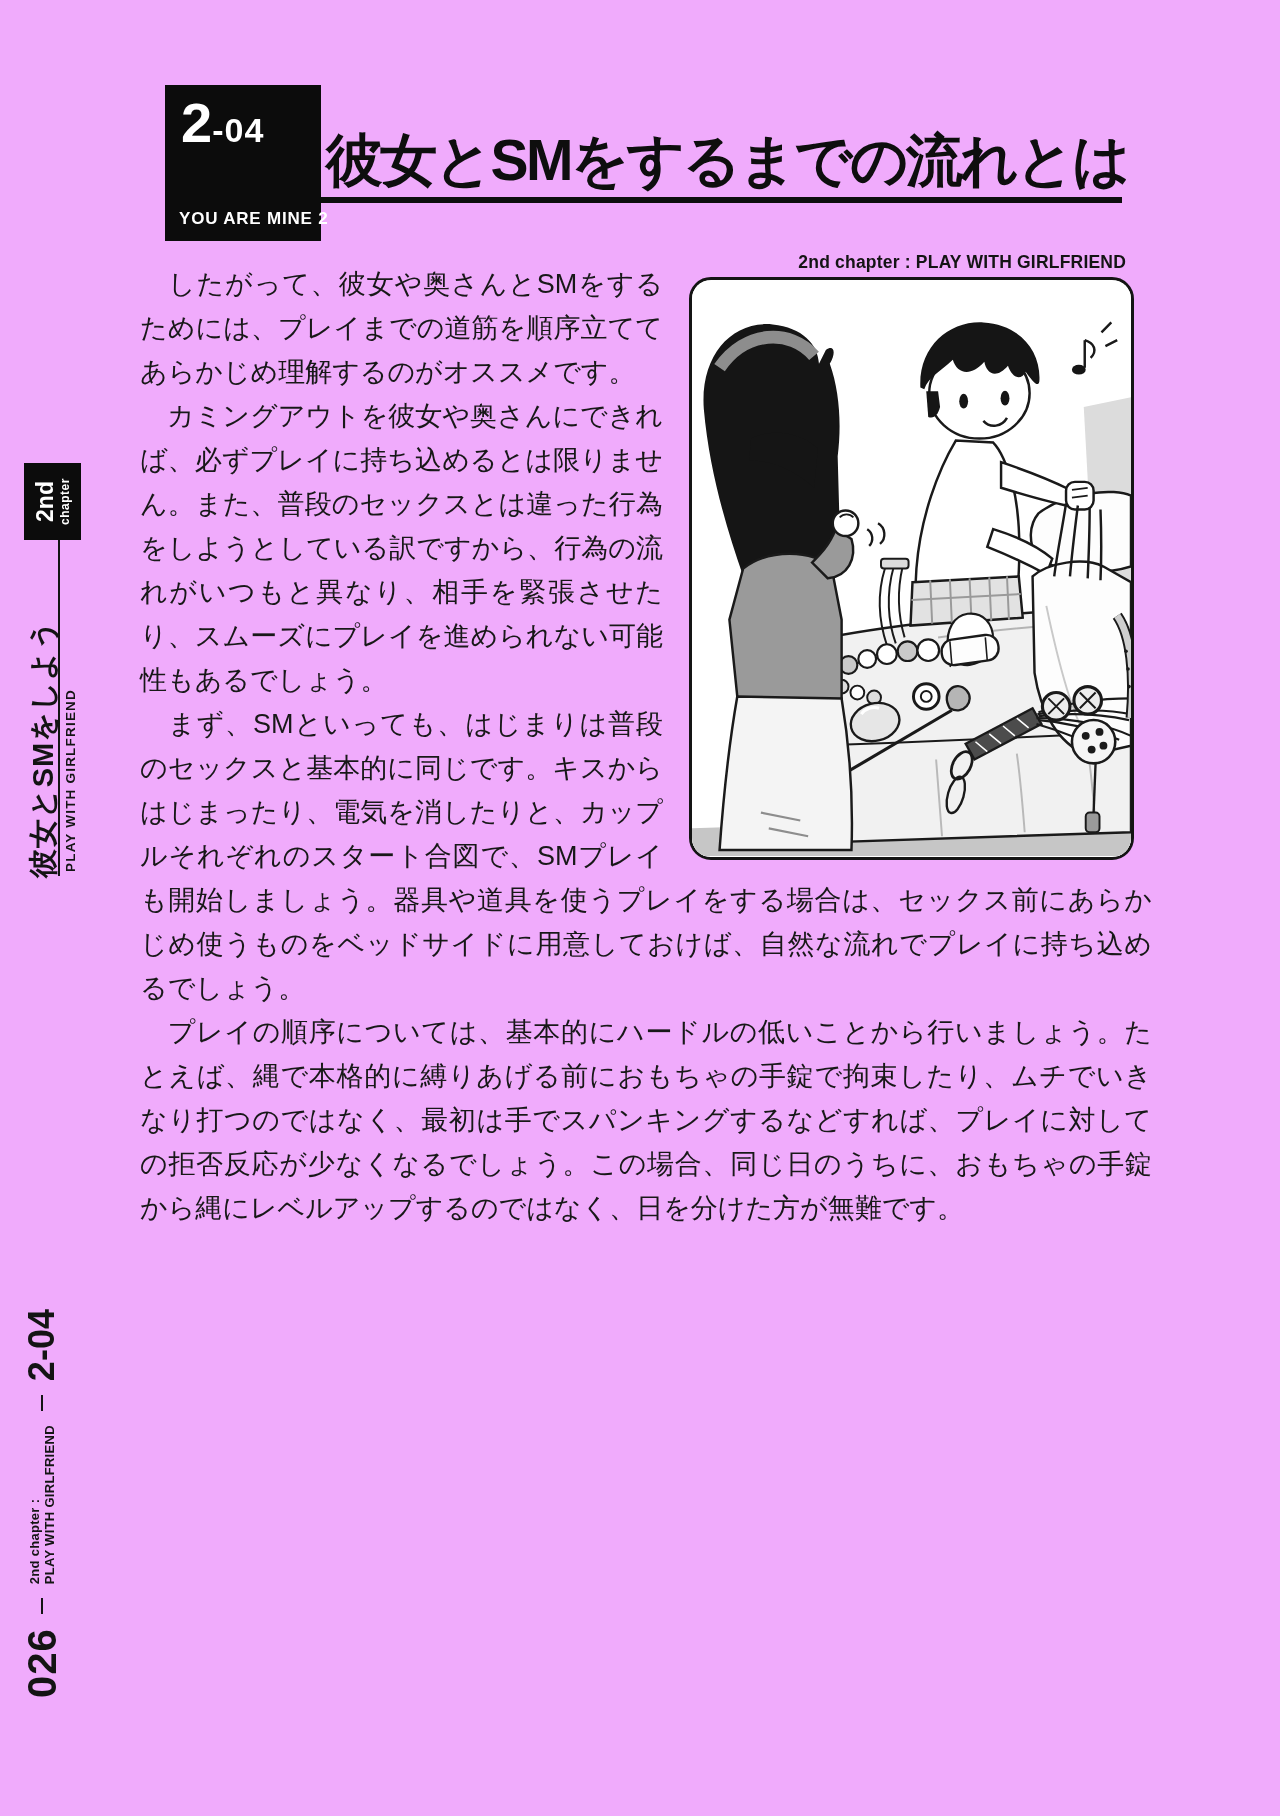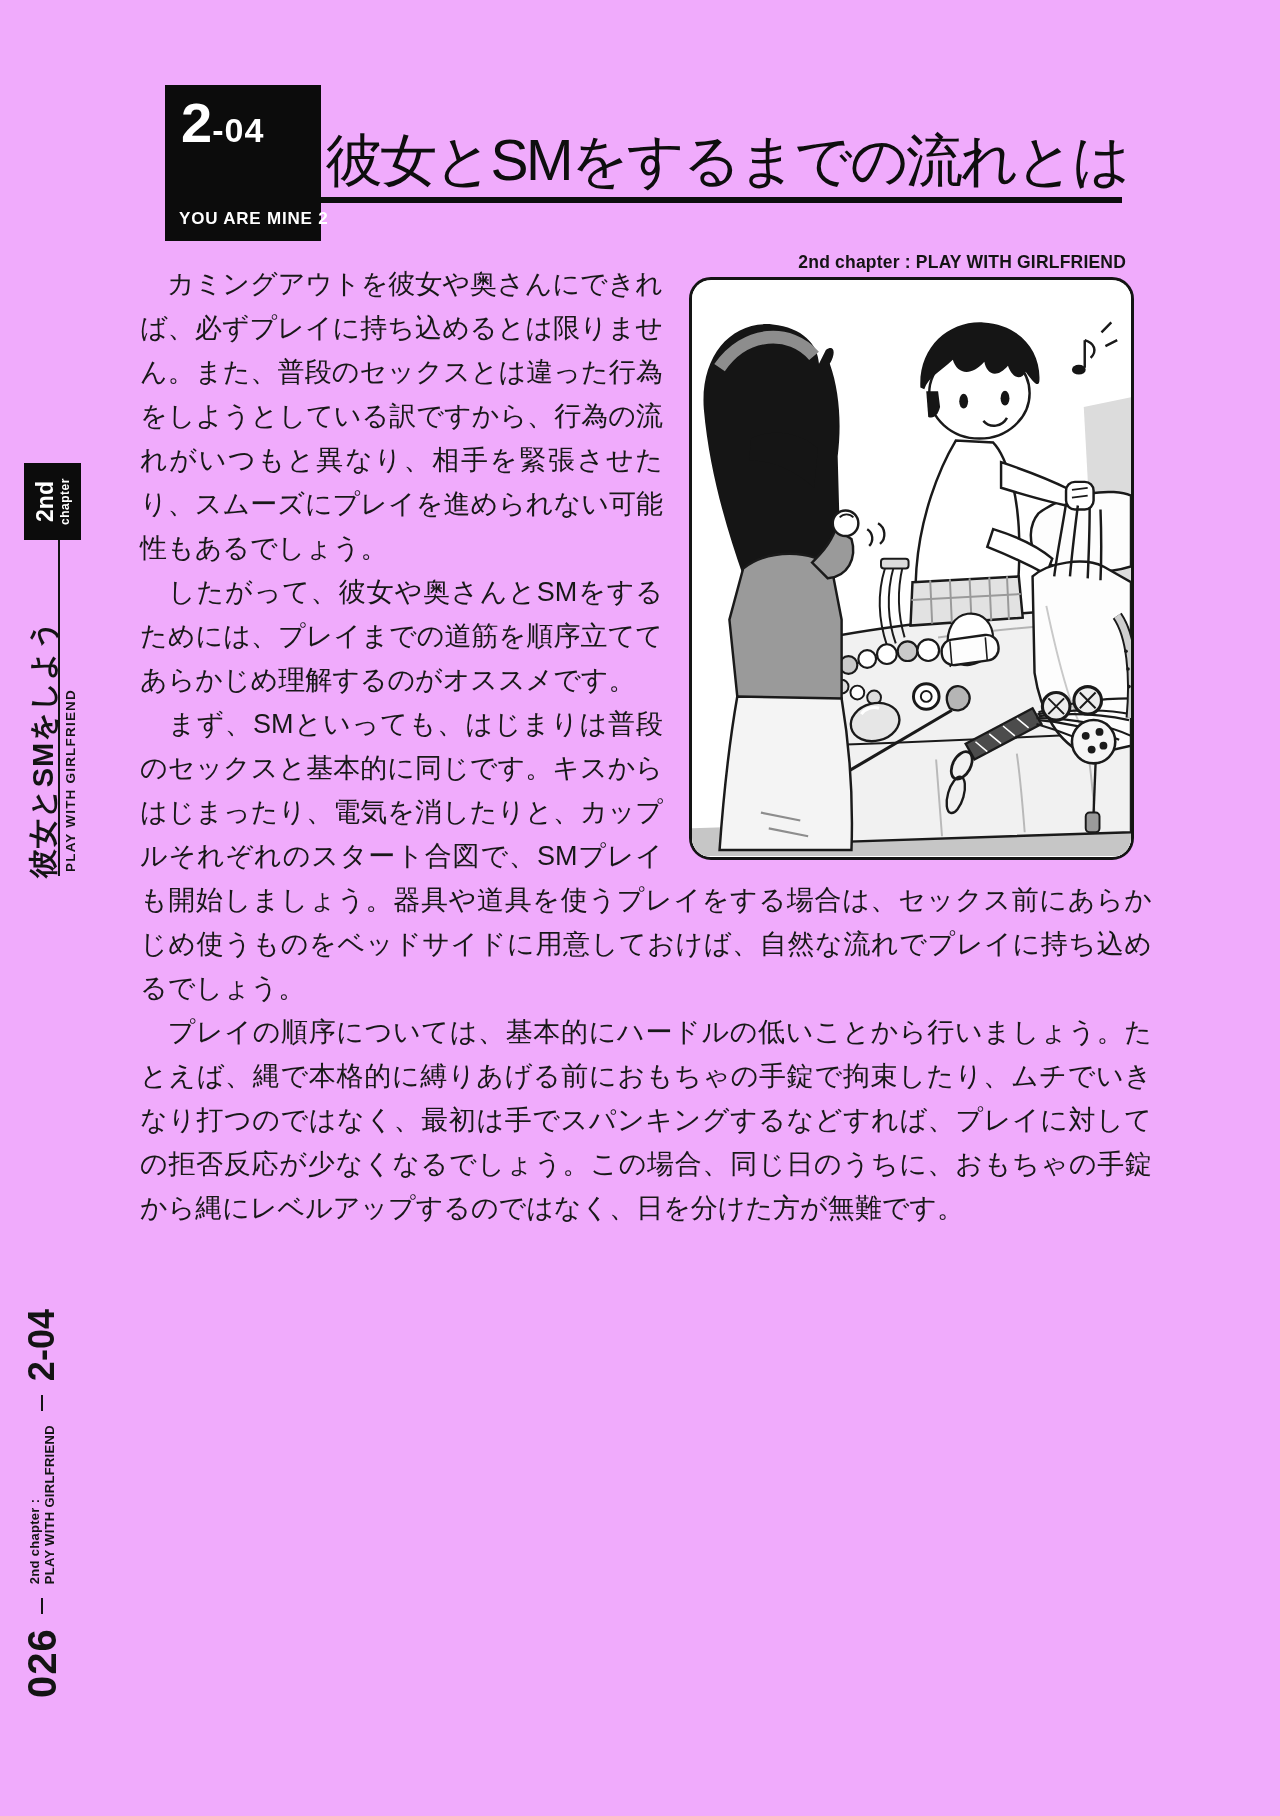--- a/index.html
+++ b/index.html
@@ -8,21 +8,21 @@
 
   
   .chapter-tab{position:absolute;left:165px;top:85px;width:156px;height:156px;background:#0c0c0c;color:#ffffff;}
   .tab-num{position:absolute;left:16px;top:10px;white-space:nowrap;}
   .tab-num .n-big{font-size:56px;font-weight:700;line-height:1;}
   .tab-num .n-small{font-size:34px;font-weight:700;line-height:1;letter-spacing:1px;}
   .tab-series{position:absolute;left:14px;bottom:12px;font-size:17px;font-weight:700;letter-spacing:.8px;white-space:nowrap;}
 
   
   .title{position:absolute;right:152px;top:132px;margin:0;font-size:57px;line-height:1;
-         font-weight:400;letter-spacing:-2.5px;white-space:nowrap;color:#0e0e0e;}
+         font-weight:700;letter-spacing:-2.5px;white-space:nowrap;color:#0e0e0e;}
   .title-rule{position:absolute;left:321px;top:197px;width:801px;height:6px;background:#0e0e0e;}
   .subtitle{position:absolute;right:154px;top:213px;font-size:17.5px;font-weight:700;letter-spacing:.2px;white-space:nowrap;margin-top:39px;}
 
   
   .side-box{position:absolute;left:24px;top:463px;width:57px;height:77px;background:#0c0c0c;display:grid;place-items:center;}
   .side-box-inner{transform:rotate(-90deg);color:#fff;text-align:center;line-height:1;white-space:nowrap;}
   .side-box-inner .sb1{display:block;font-size:23px;font-weight:700;}
   .side-box-inner .sb2{display:block;font-size:12px;font-weight:700;letter-spacing:.5px;margin-top:2px;}
   .side-rule{position:absolute;left:58px;top:540px;width:2px;height:336px;background:#141414;}
   .rot{position:absolute;transform:rotate(-90deg);transform-origin:0 0;white-space:nowrap;}
@@ -226,19 +226,19 @@
           <path d="M138,302 C158,300 168,282 162,262 L146,252 C140,268 130,278 122,286 Z" fill="#9a9a9a" stroke="#1a1a1a" stroke-width="2.5"></path>
           <circle cx="156" cy="246" r="13" fill="#ffffff" stroke="#1a1a1a" stroke-width="2.5"></circle>
           <path d="M150,240 C154,236 160,236 164,240" fill="none" stroke="#1a1a1a" stroke-width="1.8"></path>
           <path d="M178,252 a11,11 0 0 1 2,17 M189,246 a13,13 0 0 1 2,21" fill="none" stroke="#1a1a1a" stroke-width="2.4"></path>
 
           <path d="M46,422 L152,424 C160,472 164,522 162,578 L28,578 C32,522 38,468 46,422 Z" fill="#f4f4f4" stroke="#1a1a1a" stroke-width="2.5"></path>
           <path d="M70,540 L110,548 M78,556 L118,564" stroke="#8d8d8d" stroke-width="2.2" fill="none"></path>
         </g>
       </svg>
     </figure>
+    <p>　したがって、彼女や奥さんとSMをするためには、プレイまでの道筋を順序立ててあらかじめ理解するのがオススメです。</p>
     <p>　カミングアウトを彼女や奥さんにできれば、必ずプレイに持ち込めるとは限りません。また、普段のセックスとは違った行為をしようとしている訳ですから、行為の流れがいつもと異なり、相手を緊張させたり、スムーズにプレイを進められない可能性もあるでしょう。</p>
-    <p>　したがって、彼女や奥さんとSMをするためには、プレイまでの道筋を順序立ててあらかじめ理解するのがオススメです。</p>
     <p class="gap">　まず、SMといっても、はじまりは普段のセックスと基本的に同じです。キスからはじまったり、電気を消したりと、カップルそれぞれのスタート合図で、SMプレイも開始しましょう。器具や道具を使うプレイをする場合は、セックス前にあらかじめ使うものをベッドサイドに用意しておけば、自然な流れでプレイに持ち込めるでしょう。</p>
     <p class="gap">　プレイの順序については、基本的にハードルの低いことから行いましょう。たとえば、縄で本格的に縛りあげる前におもちゃの手錠で拘束したり、ムチでいきなり打つのではなく、最初は手でスパンキングするなどすれば、プレイに対しての拒否反応が少なくなるでしょう。この場合、同じ日のうちに、おもちゃの手錠から縄にレベルアップするのではなく、日を分けた方が無難です。</p>
   </div>
 
 </div>
 
 </body></html>

